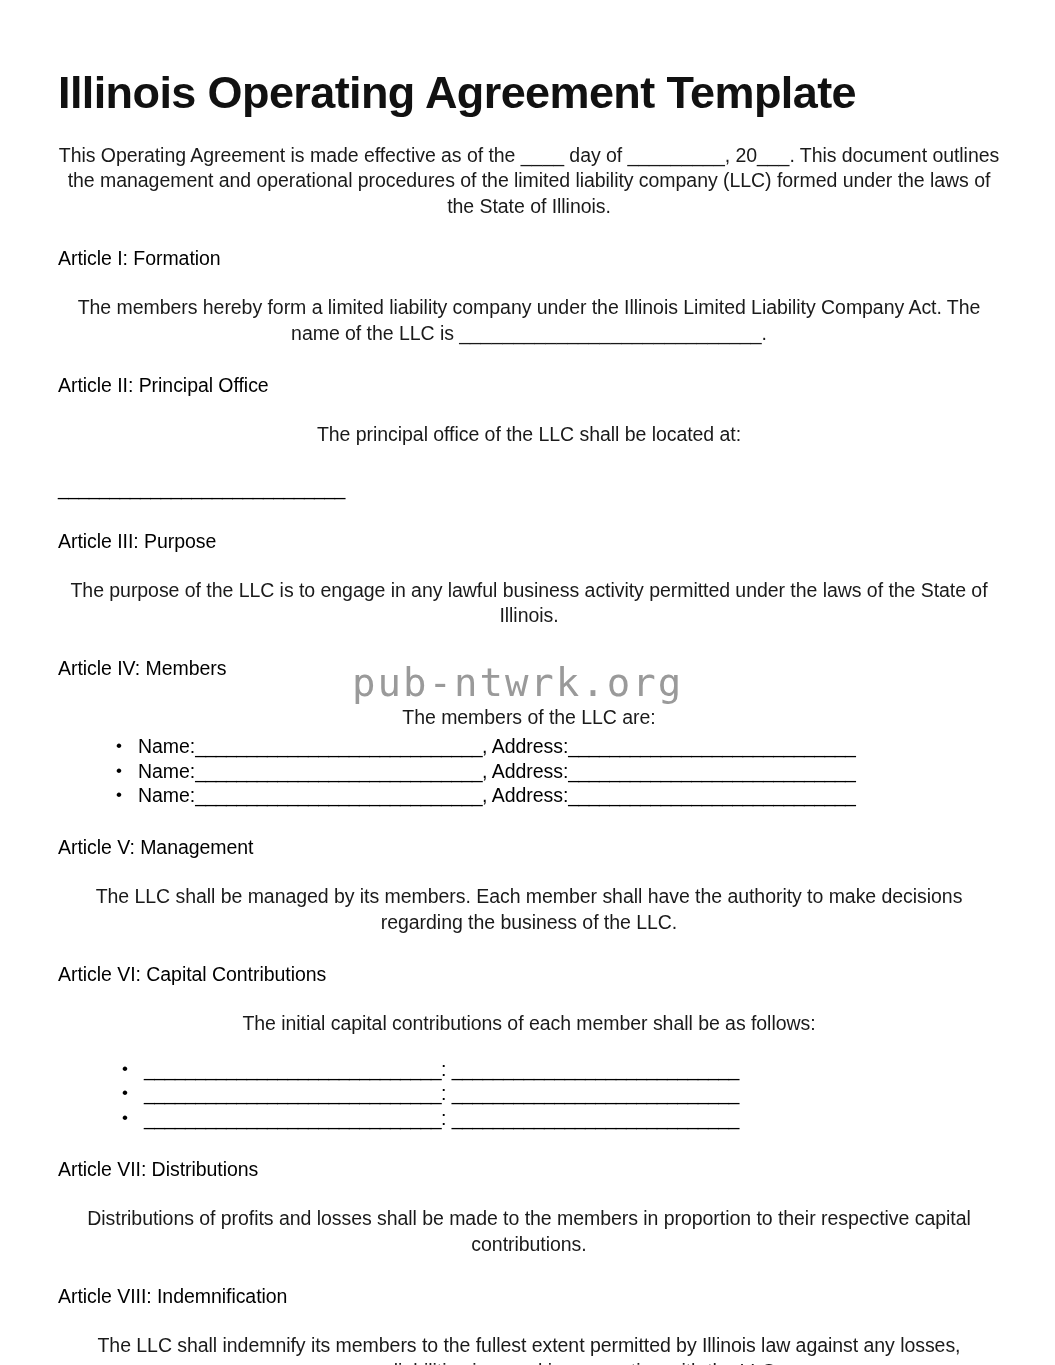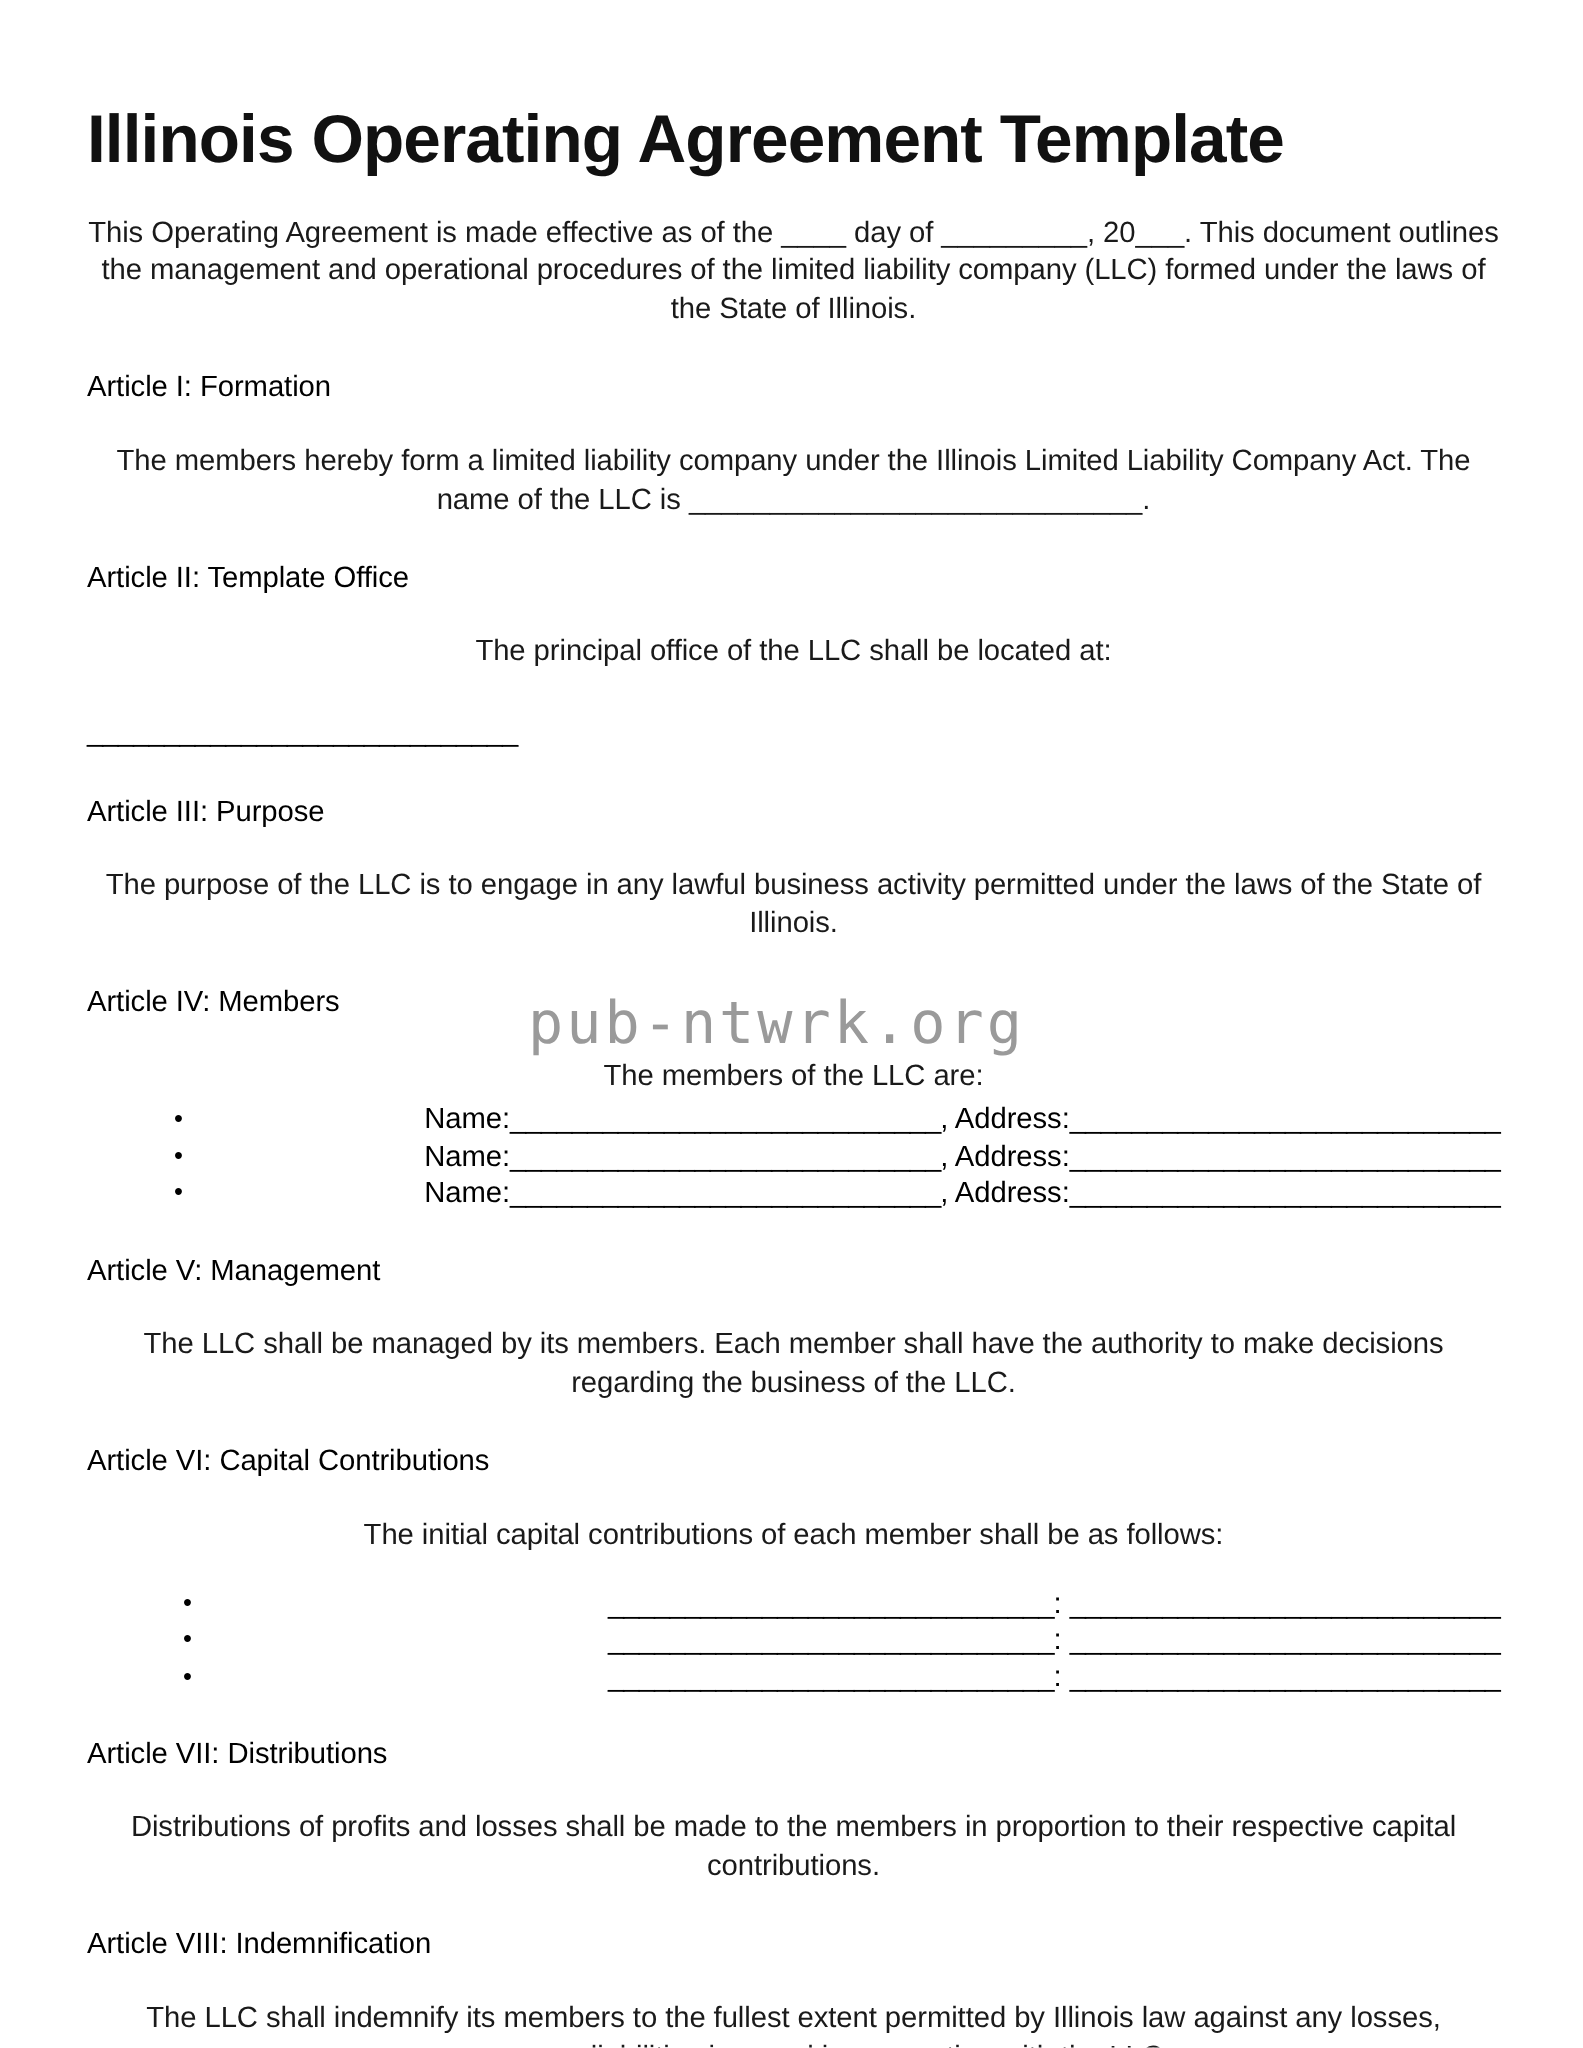--- a/index.html
+++ b/index.html
@@ -65,21 +65,20 @@
     margin: 0;
     padding-top: 28px;
     letter-spacing: -0.6px;
     color: #000;
   }
 
   ul.bullets {
     margin: 0;
     padding: 0;
     list-style: none;
-    text-align: right;
   }
   ul.members-list {
     padding-top: 4px;
     padding-left: 52px;
   }
   ul.contrib-list {
     padding-top: 20px;
     padding-left: 58px;
   }
   ul.bullets li {
@@ -122,21 +121,21 @@
 <div class="page">
   <div class="content">
 
     <h1 class="doc-title">Illinois Operating Agreement Template</h1>
 
     <p class="para">This Operating Agreement is made effective as of the ____ day of _________, 20___. This document outlines the management and operational procedures of the limited liability company (LLC) formed under the laws of the State of Illinois.</p>
 
     <h2 class="article-heading">Article I: Formation</h2>
     <p class="para">The members hereby form a limited liability company under the Illinois Limited Liability Company Act. The name of the LLC is ____________________________.</p>
 
-    <h2 class="article-heading">Article II: Template Office</h2>
+    <h2 class="article-heading">Article II: Principal Office</h2>
     <p class="para">The principal office of the LLC shall be located at:</p>
     <p class="blank-line">____________________________</p>
 
     <h2 class="article-heading">Article III: Purpose</h2>
     <p class="para">The purpose of the LLC is to engage in any lawful business activity permitted under the laws of the State of Illinois.</p>
 
     <h2 class="article-heading">Article IV: Members</h2>
     <p class="para">The members of the LLC are:</p>
     <ul class="bullets members-list">
       <li><span>Name:</span><span class="ul-blank">____________________________</span><span>, Address:</span><span class="ul-blank">____________________________</span></li>

